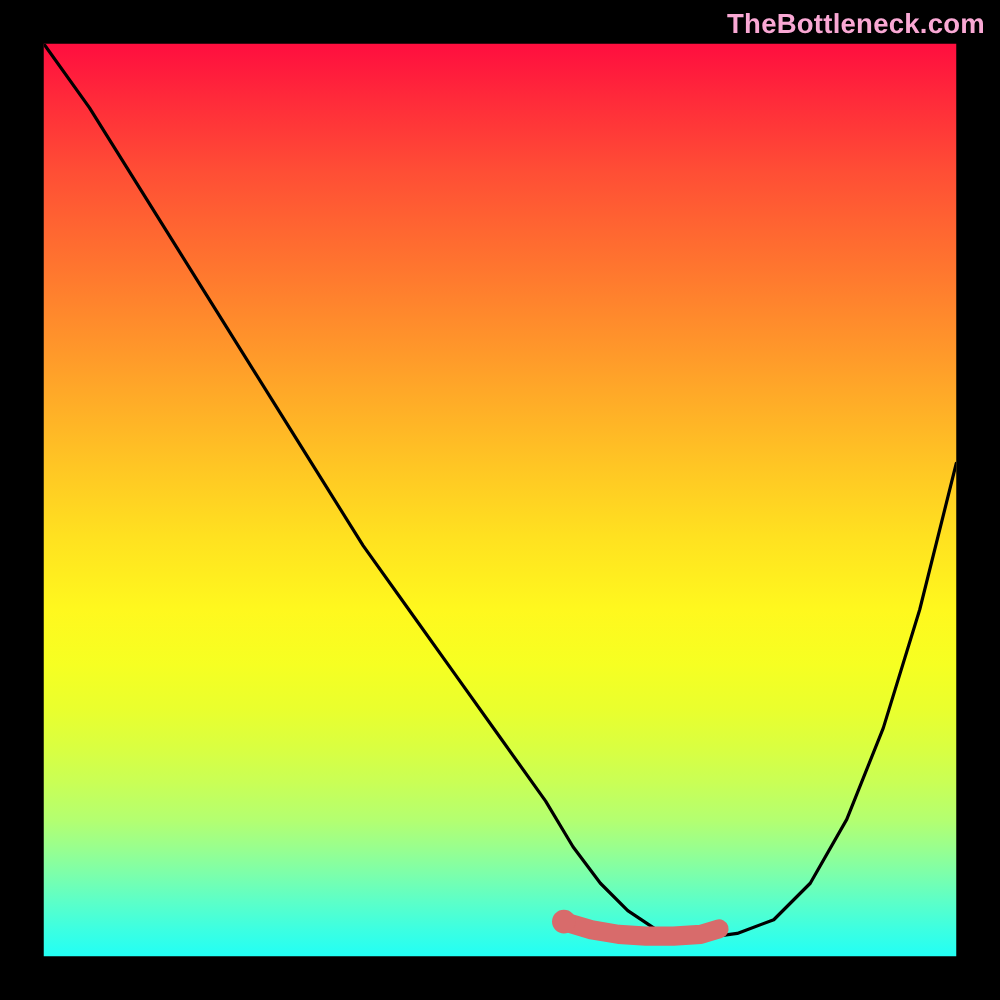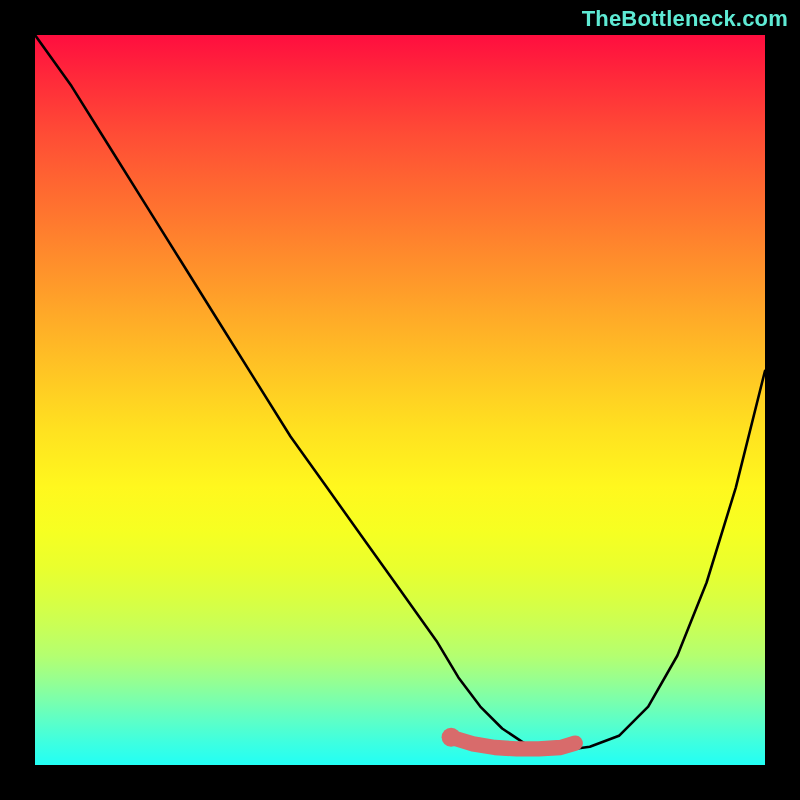--- a/index.html
+++ b/index.html
@@ -10,21 +10,21 @@
     height: 800px;
     background: #000;
   }
   .watermark {
     position: absolute;
     top: 6px;
     right: 12px;
     font-family: Arial, Helvetica, sans-serif;
     font-size: 22px;
     font-weight: 600;
-    color: #5eead4;
+    color: #f9a8d4;
     letter-spacing: 0.2px;
   }
   .plot {
     position: absolute;
     left: 35px;
     top: 35px;
     width: 730px;
     height: 730px;
   }
   .gradient {

